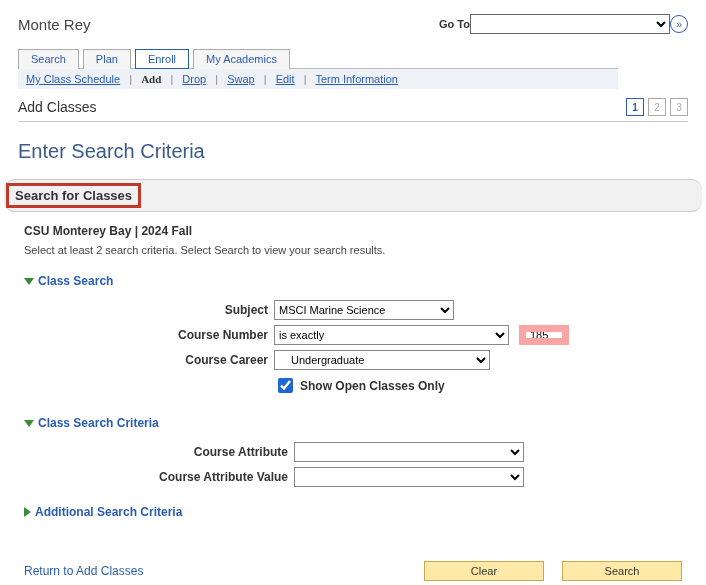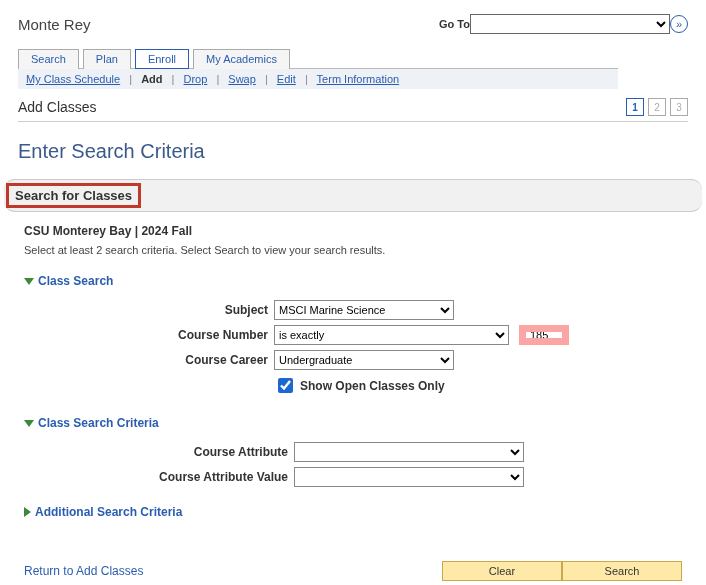--- a/index.html
+++ b/index.html
@@ -45,21 +45,21 @@
     color: #2a5db0; background: #fff; border-bottom: 1px solid #fff;
     font-weight: normal; border-color: #2a5db0;
   }
 
   .subnav {
     background: #eef1f5; padding: 4px 8px; font-size: 11px;
     width: 600px; margin-top: 0;
   }
   .subnav a { color: #2a5db0; text-decoration: underline; cursor: pointer; }
   .subnav .sep { color: #888; margin: 0 6px; }
-  .subnav .active { color: #333; font-weight: bold; text-decoration: none; }
+  .subnav .active { color: #333; font-weight: bold; text-decoration: none; font-family: Liberation Serif, serif; }
 
   .header-row {
     display: flex; justify-content: space-between; align-items: center;
     border-bottom: 1px solid #ccc; margin-top: 6px; padding-bottom: 2px;
   }
   .header-row h2 {
     font-size: 14px; font-weight: normal; color: #333; margin: 4px 0;
   }
   .steps { display: flex; gap: 4px; }
   .step {
@@ -111,39 +111,39 @@
   }
   .form-label {
     width: 250px; text-align: right; padding-right: 6px;
     font-size: 12px; color: #333; font-weight: bold;
   }
   .form-row select {
     font-size: 11px; height: 20px; border: 1px solid #888; background: #fff;
   }
   .sel-subject { width: 180px; }
   .sel-cn { width: 235px; }
-  .sel-career { width: 180px; }
+  .sel-career { width: 216px; padding-left: 12px; }
   .sel-attr { width: 230px; }
   .num-input {
     width: 50px; height: 20px; border: 7px solid #fca5a5;
     font-size: 11px; padding: 0 4px; margin-left: 10px;
   }
   .check-row {
     display: flex; align-items: center; margin-left: 250px;
     font-size: 12px; font-weight: bold; color: #333; gap: 4px;
     margin-top: 4px;
   }
   .check-row input { accent-color: #1e66d0; width: 15px; height: 15px; }
 
   .footer-row {
     display: flex; justify-content: space-between; align-items: center;
     margin-top: 42px;
   }
   .return-link { color: #2a5db0; font-size: 12px; cursor: pointer; }
-  .btns { display: flex; }
+  .btns { display: flex; gap: 18px; }
   .action-btn {
     width: 120px; height: 20px; background: #ffe9a8;
     border: 1px solid #c9a94a; font-size: 11px; color: #333;
     cursor: pointer;
   }
 </style>
 </head>
 <body>
 
 <div class="page">

